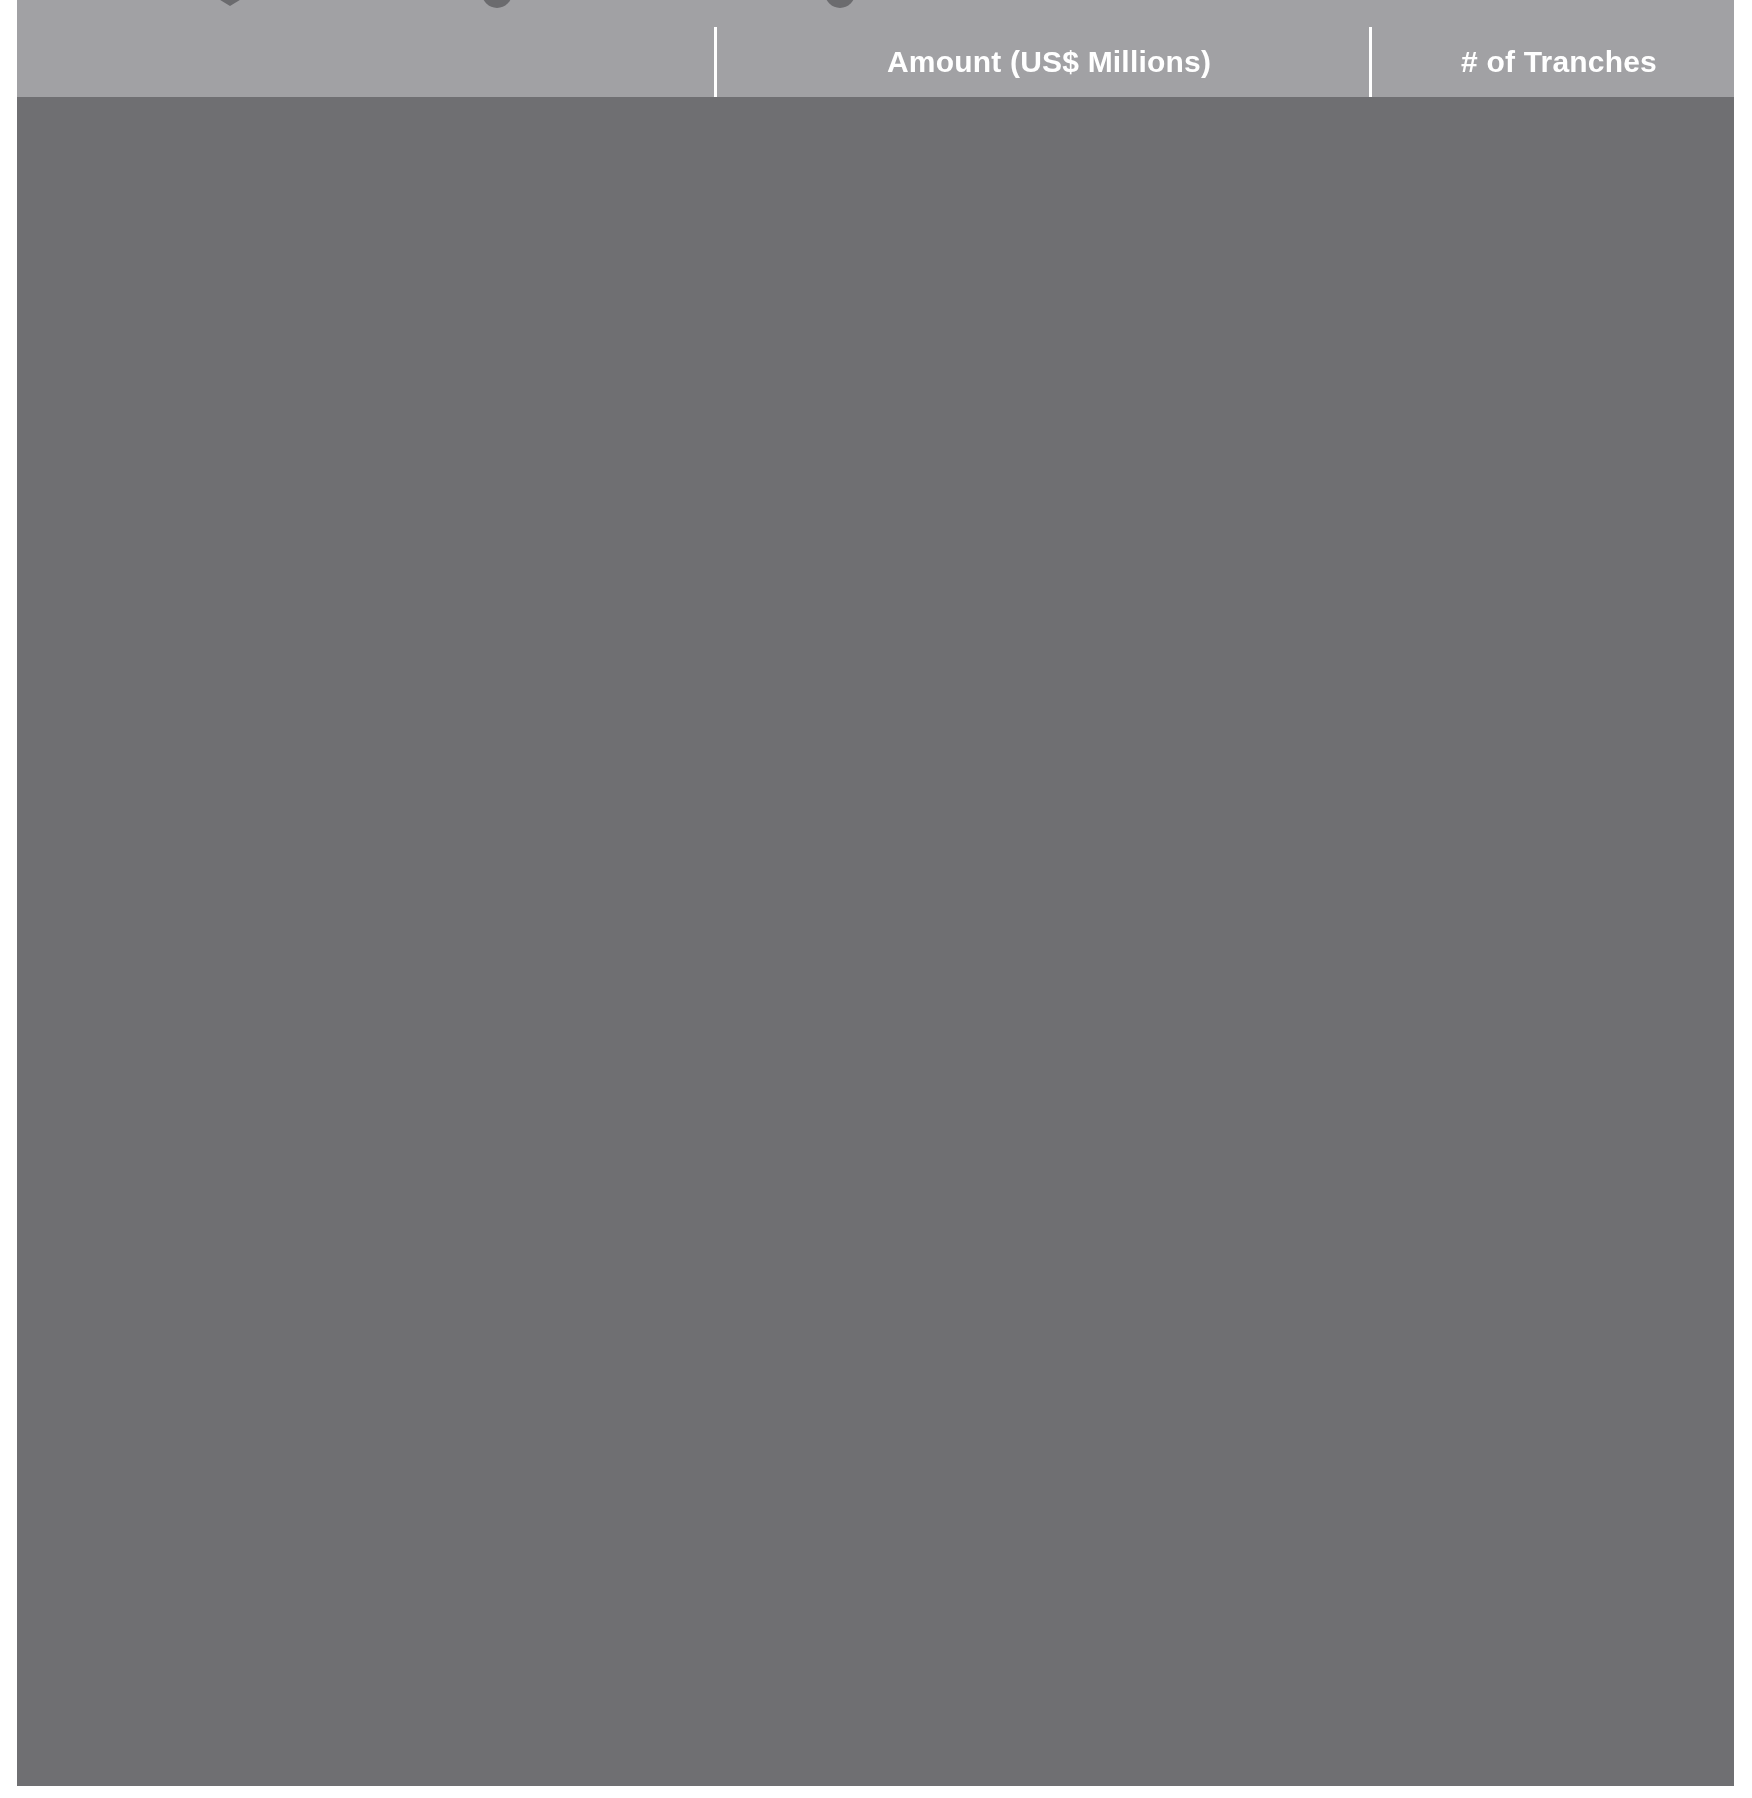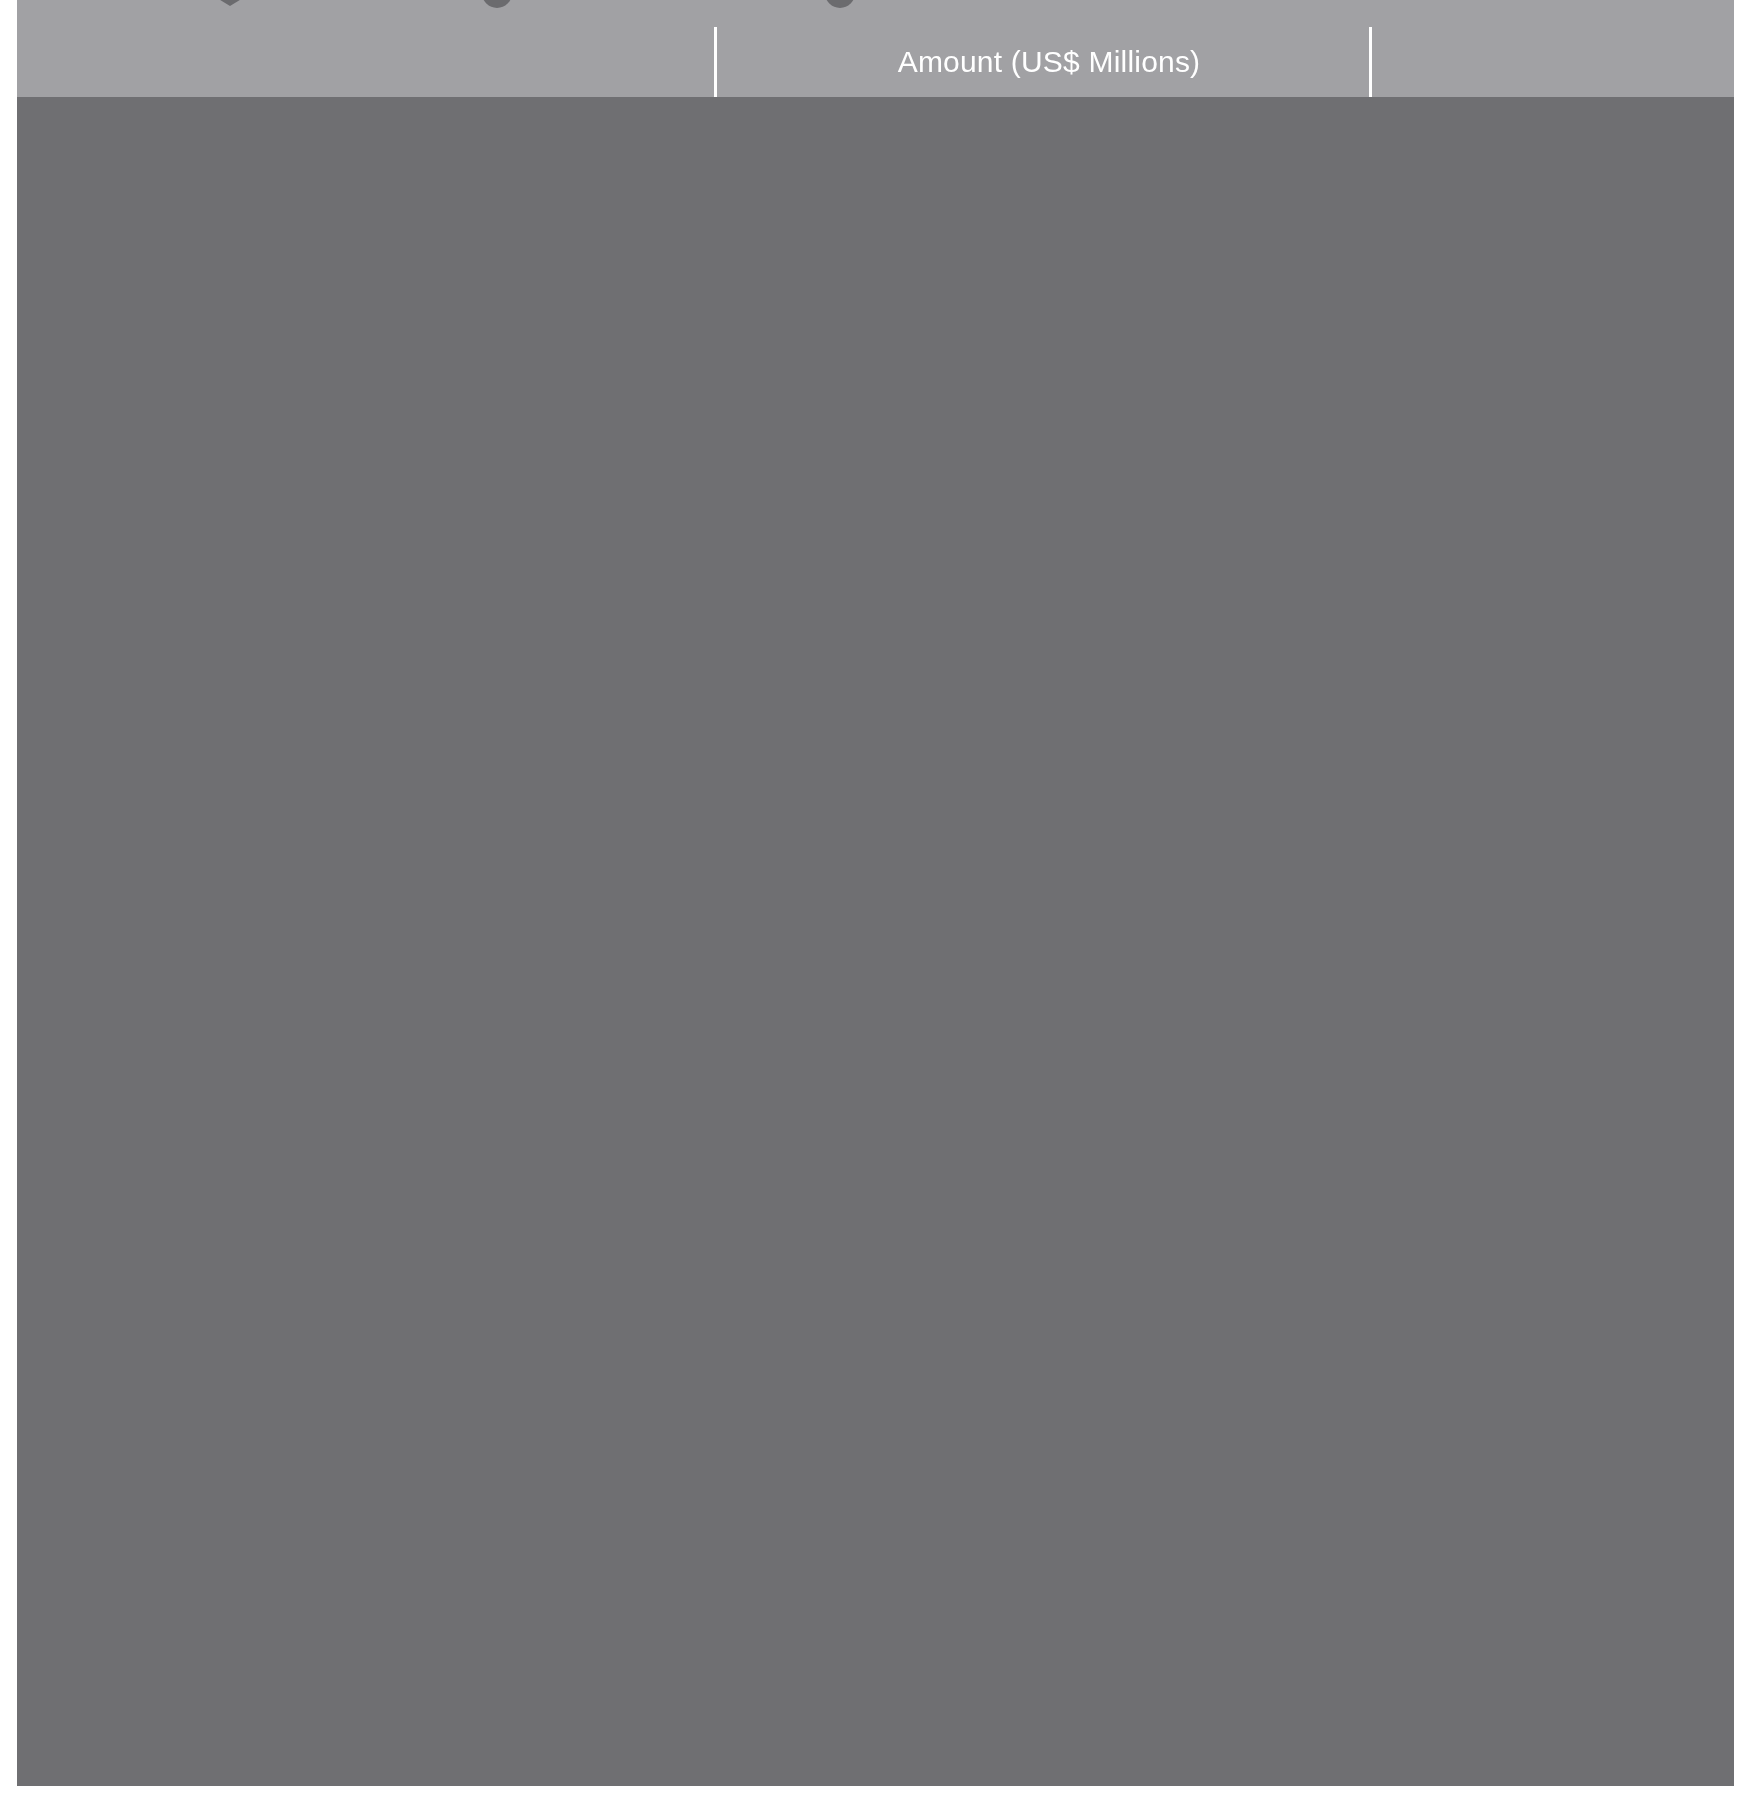--- a/index.html
+++ b/index.html
@@ -31,21 +31,21 @@
     flex-direction: row;
     align-items: stretch;
   }
   .th-cell {
     display: flex;
     align-items: center;
     justify-content: center;
     padding-top: 27px;
     box-sizing: border-box;
     color: #ffffff;
-    font-weight: normal;
+    font-weight: bold;
     font-size: 30px;
     letter-spacing: 0.2px;
     white-space: nowrap;
     margin-left: 12px;
   }
   .th-cell.col-label  { flex: 0 0 685px; }
   .th-cell.col-amount { flex: 0 0 640px; }
   .th-cell.col-tranches { flex: 1 1 auto; }
   .th-separator {
     flex: 0 0 3px;
@@ -90,20 +90,21 @@
 
     <div class="table-header">
       <div class="th-cell col-label"></div>
 
       <div class="th-separator"></div>
 
       <div class="th-cell col-amount">Amount (US$ Millions)</div>
 
       <div class="th-separator"></div>
 
+      <div class="th-cell col-tranches"># of Tranches</div>
 
       <div class="top-glyph glyph-triangle-down" id="glyph-1"></div>
       <div class="top-glyph glyph-circle" id="glyph-2"></div>
       <div class="top-glyph glyph-circle" id="glyph-3"></div>
     </div>
 
     <div class="table-body"></div>
 
   </div>
 </div>

